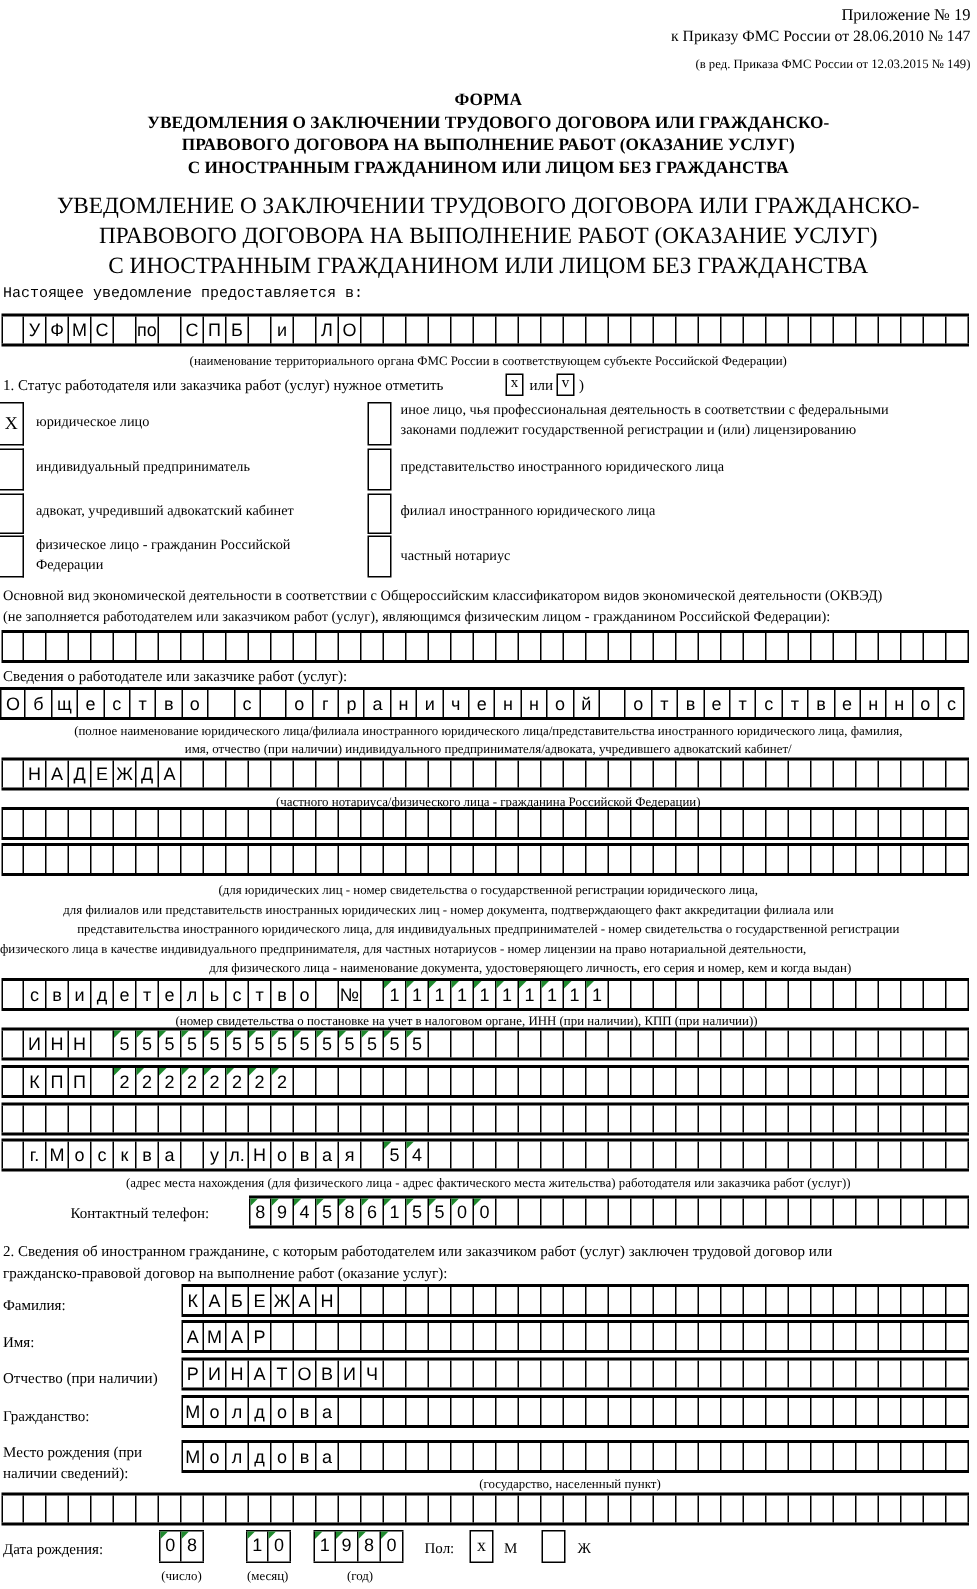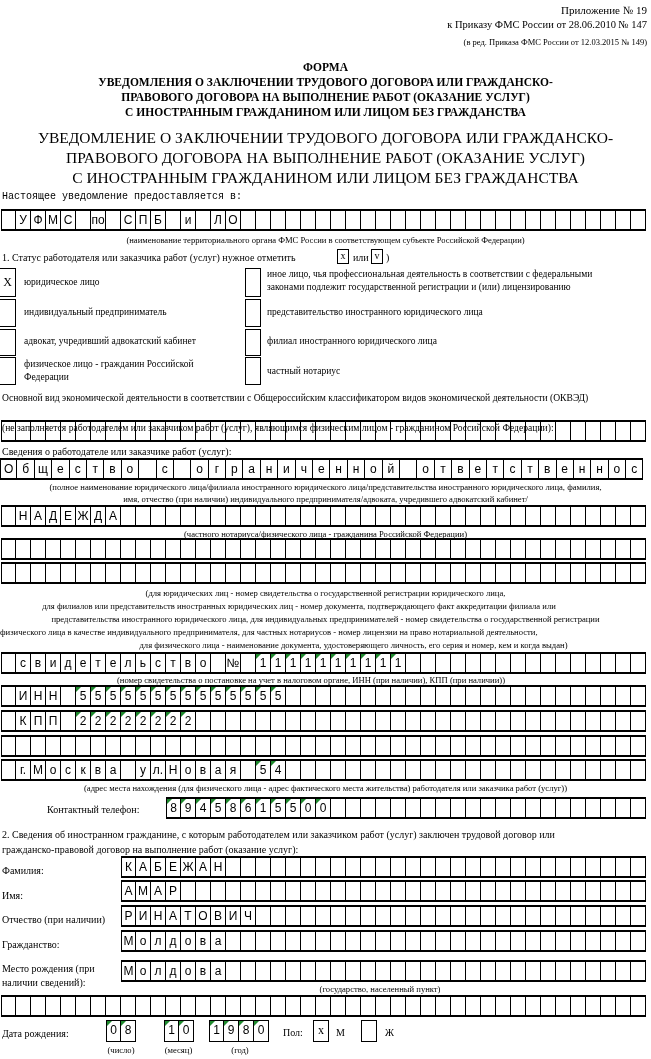--- a/index.html
+++ b/index.html
@@ -101,21 +101,21 @@
 <div class="cb" style="left:245px;top:268px;width:16px;height:29px;"></div>
 <div class="opt" style="left:267px;top:268px;width:340px;">иное лицо, чья профессиональная деятельность в соответствии с федеральными законами подлежит государственной регистрации и (или) лицензированию</div>
 <div class="cb" style="left:245px;top:299px;width:16px;height:28px;"></div>
 <div class="opt" style="left:267px;top:306px;width:340px;">представительство иностранного юридического лица</div>
 <div class="cb" style="left:245px;top:329px;width:16px;height:27px;"></div>
 <div class="opt" style="left:267px;top:335px;width:340px;">филиал иностранного юридического лица</div>
 <div class="cb" style="left:245px;top:357px;width:16px;height:28px;"></div>
 <div class="opt" style="left:267px;top:365px;width:340px;">частный нотариус</div>
 
 <div class="abs lbl" style="left:2px;top:391px;font-size:9.6px;">Основной вид экономической деятельности в соответствии с Общероссийским классификатором видов экономической деятельности (ОКВЭД)</div>
-<div class="abs lbl" style="left:2px;top:405px;font-size:9.6px;margin-top:16px;">(не заполняется работодателем или заказчиком работ (услуг), являющимся физическим лицом - гражданином Российской Федерации):</div>
+<div class="abs lbl" style="left:2px;top:405px;font-size:9.6px;">(не заполняется работодателем или заказчиком работ (услуг), являющимся физическим лицом - гражданином Российской Федерации):</div>
 <div class="row" style="left:1px;top:420px;">
     <div class="cell"></div>
     <div class="cell"></div>
     <div class="cell"></div>
     <div class="cell"></div>
     <div class="cell"></div>
     <div class="cell"></div>
     <div class="cell"></div>
     <div class="cell"></div>
     <div class="cell"></div>

